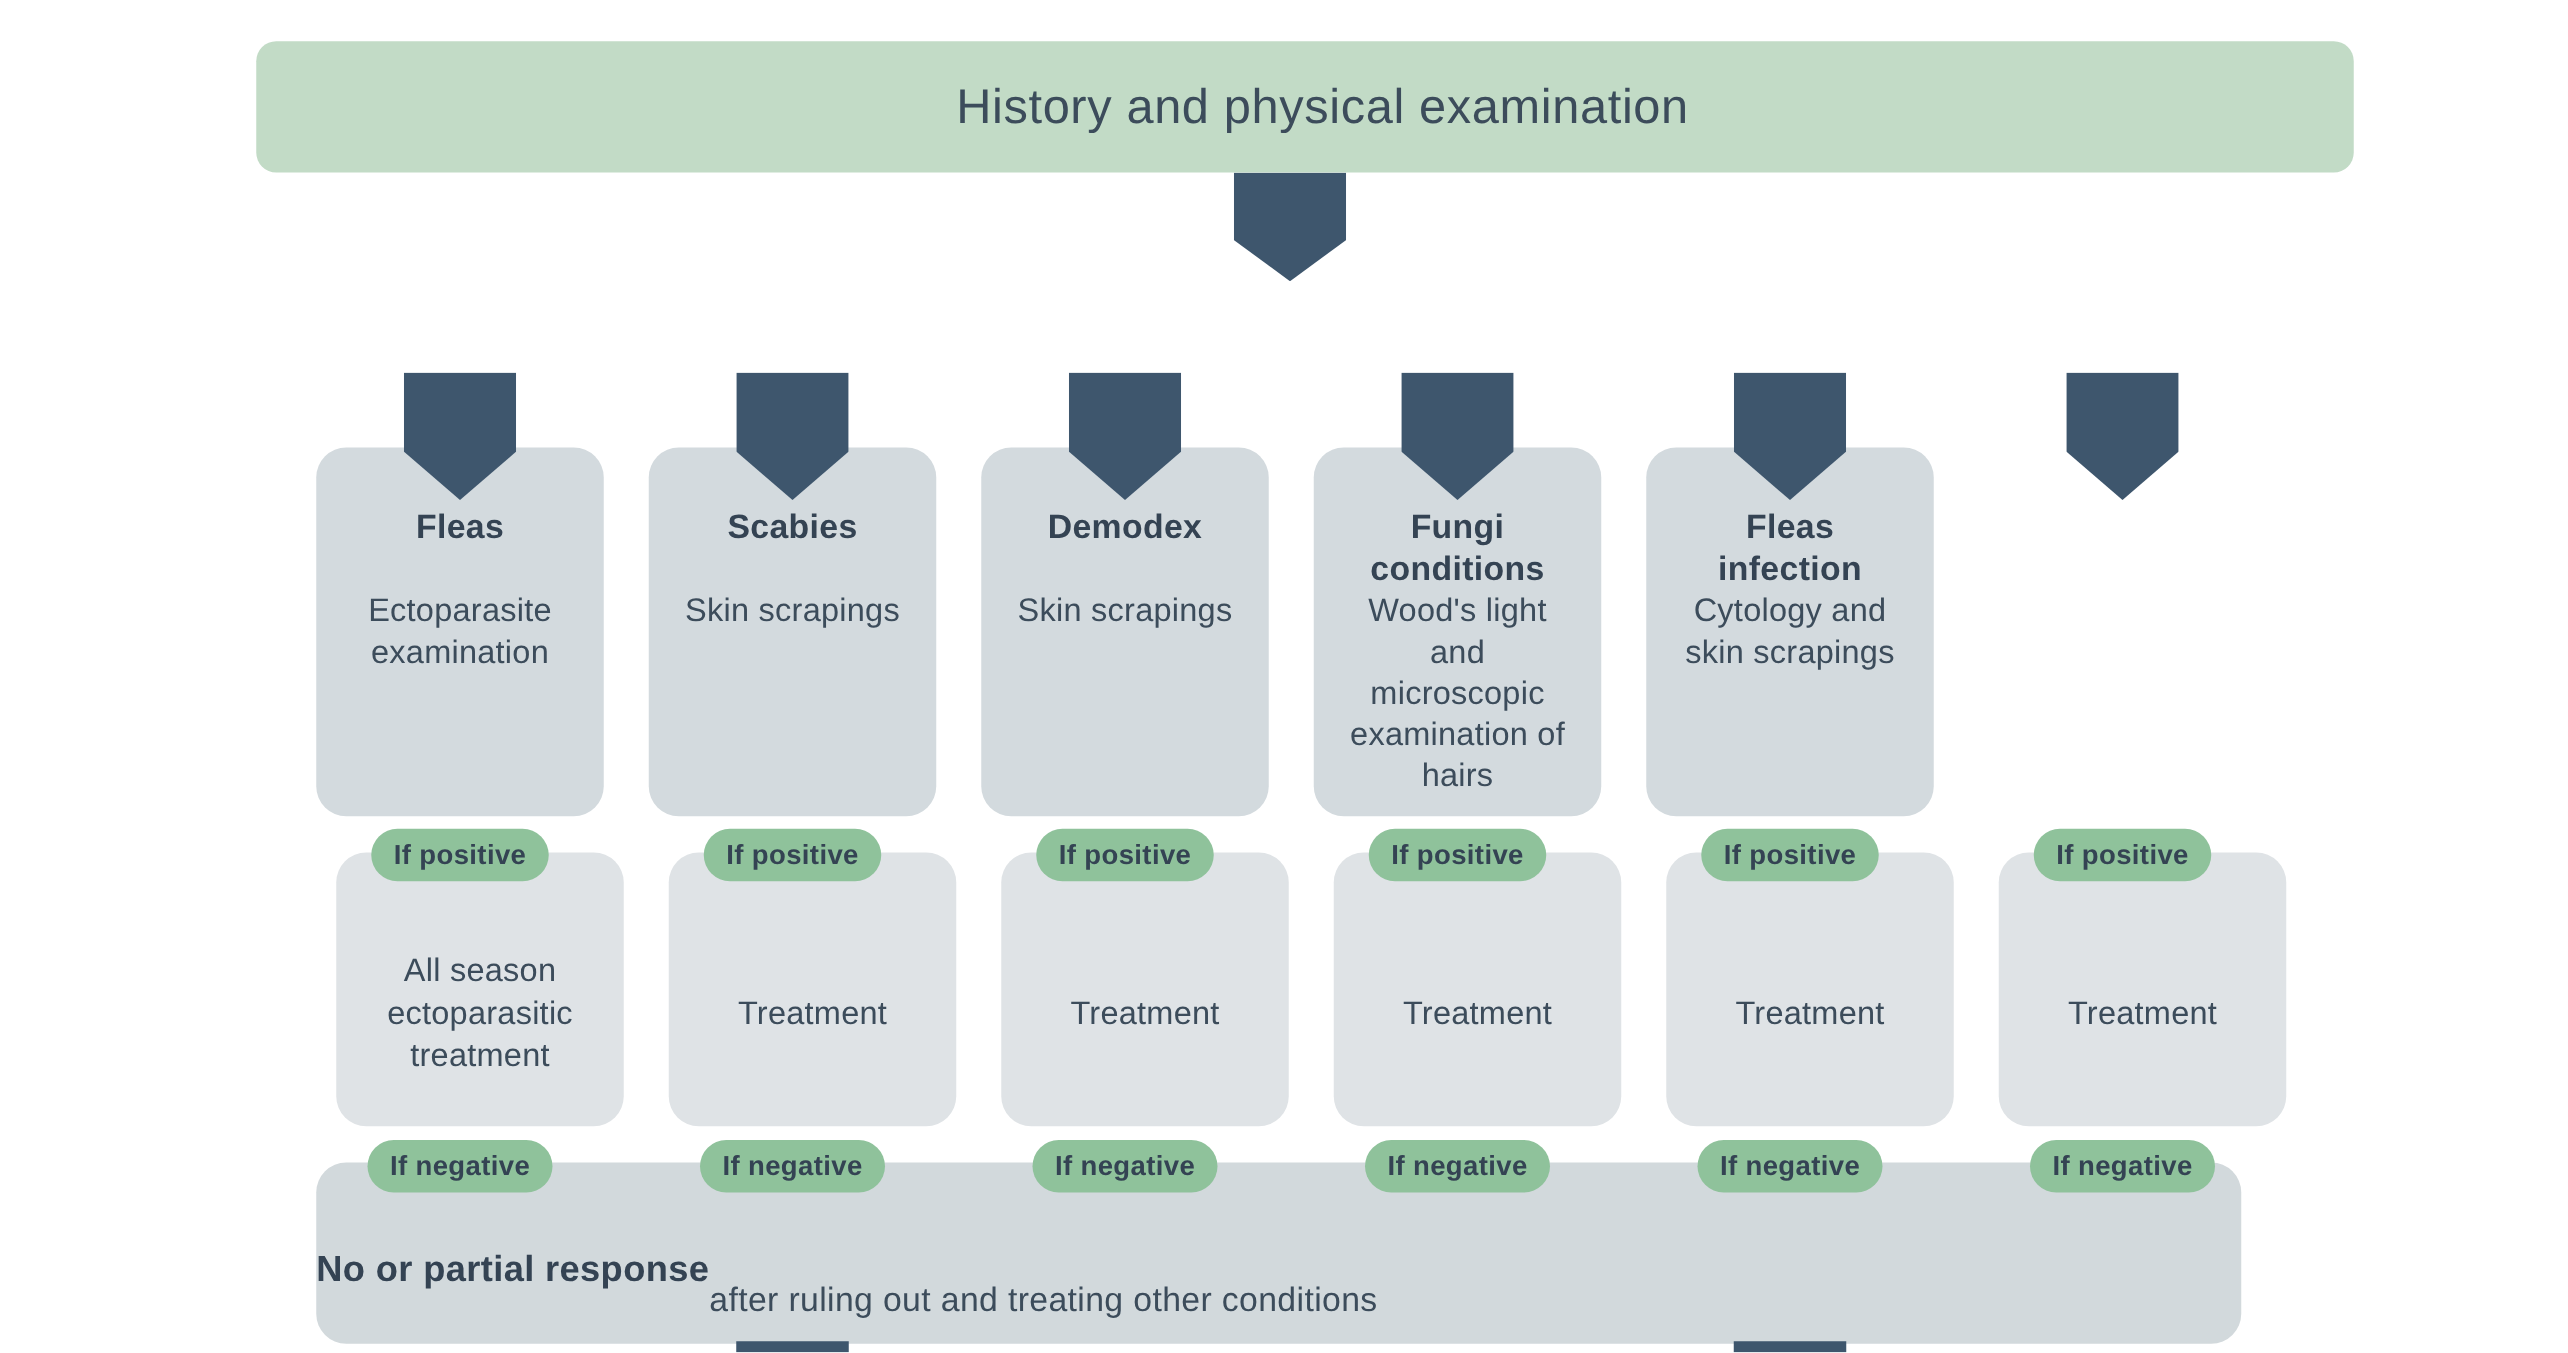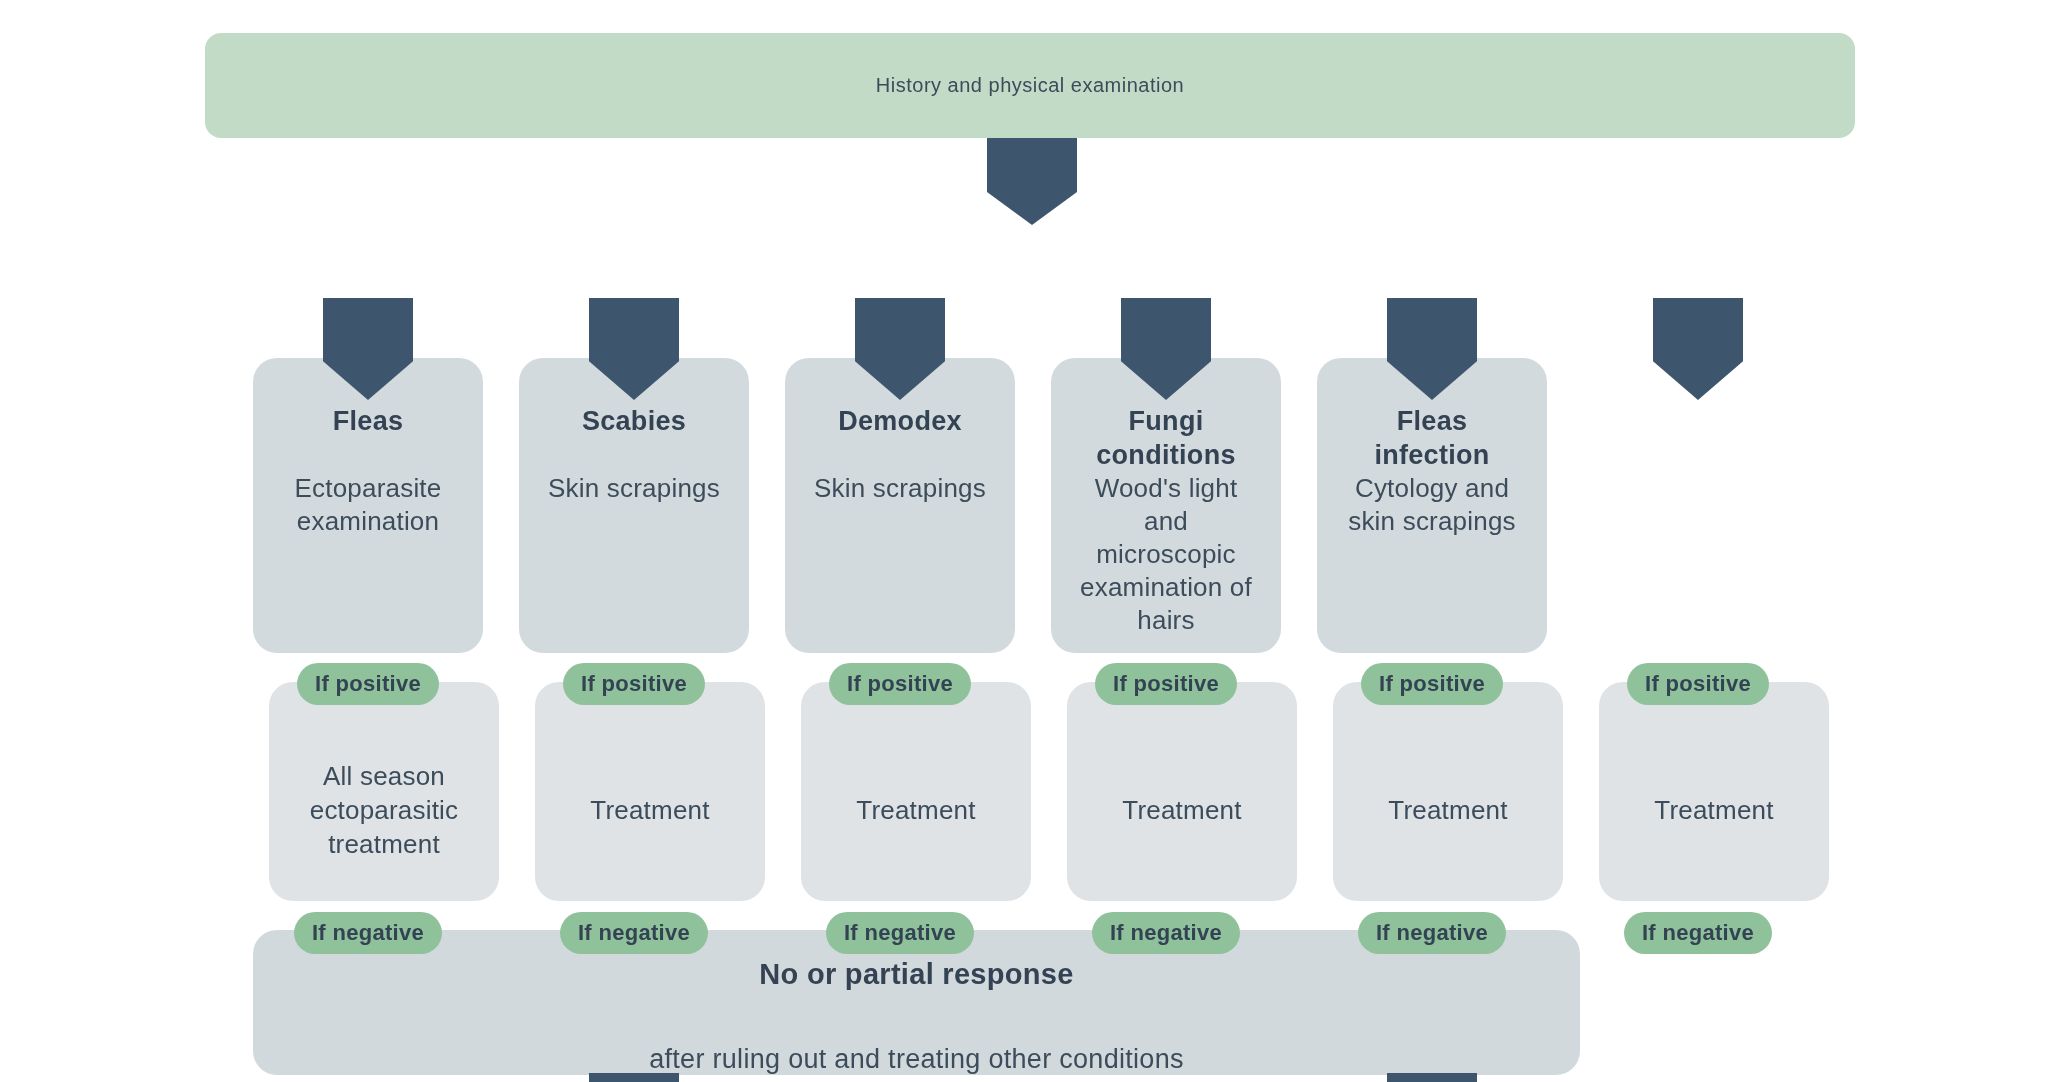--- a/index.html
+++ b/index.html
@@ -9,21 +9,21 @@
     font-family:"Liberation Sans", sans-serif;
   }
 
   
   .banner {
     position:absolute; left:205px; width:1650px;
     background:var(--banner_green,#c2dbc6);
     border-radius:16px;
     display:flex; align-items:center; justify-content:center;
     color:var(--body_text,#3c4c5b);
-    font-size:20px; letter-spacing:.5px;
+    font-size:39px; letter-spacing:.5px;padding-left:28px;
   }
   .banner1 { top:33px; height:105px; }
   .banner2 { top:198px; height:100px; }
 
   
   .arrow {
     width:90px; background:var(--arrow_navy,#3e566d);
     clip-path:polygon(0 0,100% 0,100% 62%,50% 100%,0 62%);
   }
   .arrow-main { position:absolute; left:987px; top:138px; height:87px; z-index:5; }
@@ -73,25 +73,25 @@
     box-sizing:border-box; padding-top:36px;
     display:flex; align-items:center; justify-content:center;
   }
   .treat-text {
     max-width:188px; text-align:center;
     font-size:26px; line-height:34px;
     color:var(--body_text,#3c4c5b); letter-spacing:.2px;
   }
 
   .bottom-box {
-    position:absolute; left:253px; top:930px; width:1327px; height:145px;
+    position:absolute; left:253px; top:930px; width:1540px; height:145px;
     border-radius:24px;
     background:var(--response_box,#d2d9dc);
     box-sizing:border-box; padding-top:26px;
-    display:flex; flex-direction:column; align-items:center; justify-content:center;
+    display:flex; flex-direction:row; align-items:center; 
     z-index:1;
   }
   .bottom-title {
     font-size:29px; font-weight:bold; line-height:38px;
     color:var(--title_text,#344353); letter-spacing:.3px;
   }
   .bottom-subtitle {
     font-size:27px; line-height:36px;
     color:var(--body_text,#3c4c5b); letter-spacing:.3px;margin-top:48px;
   }

